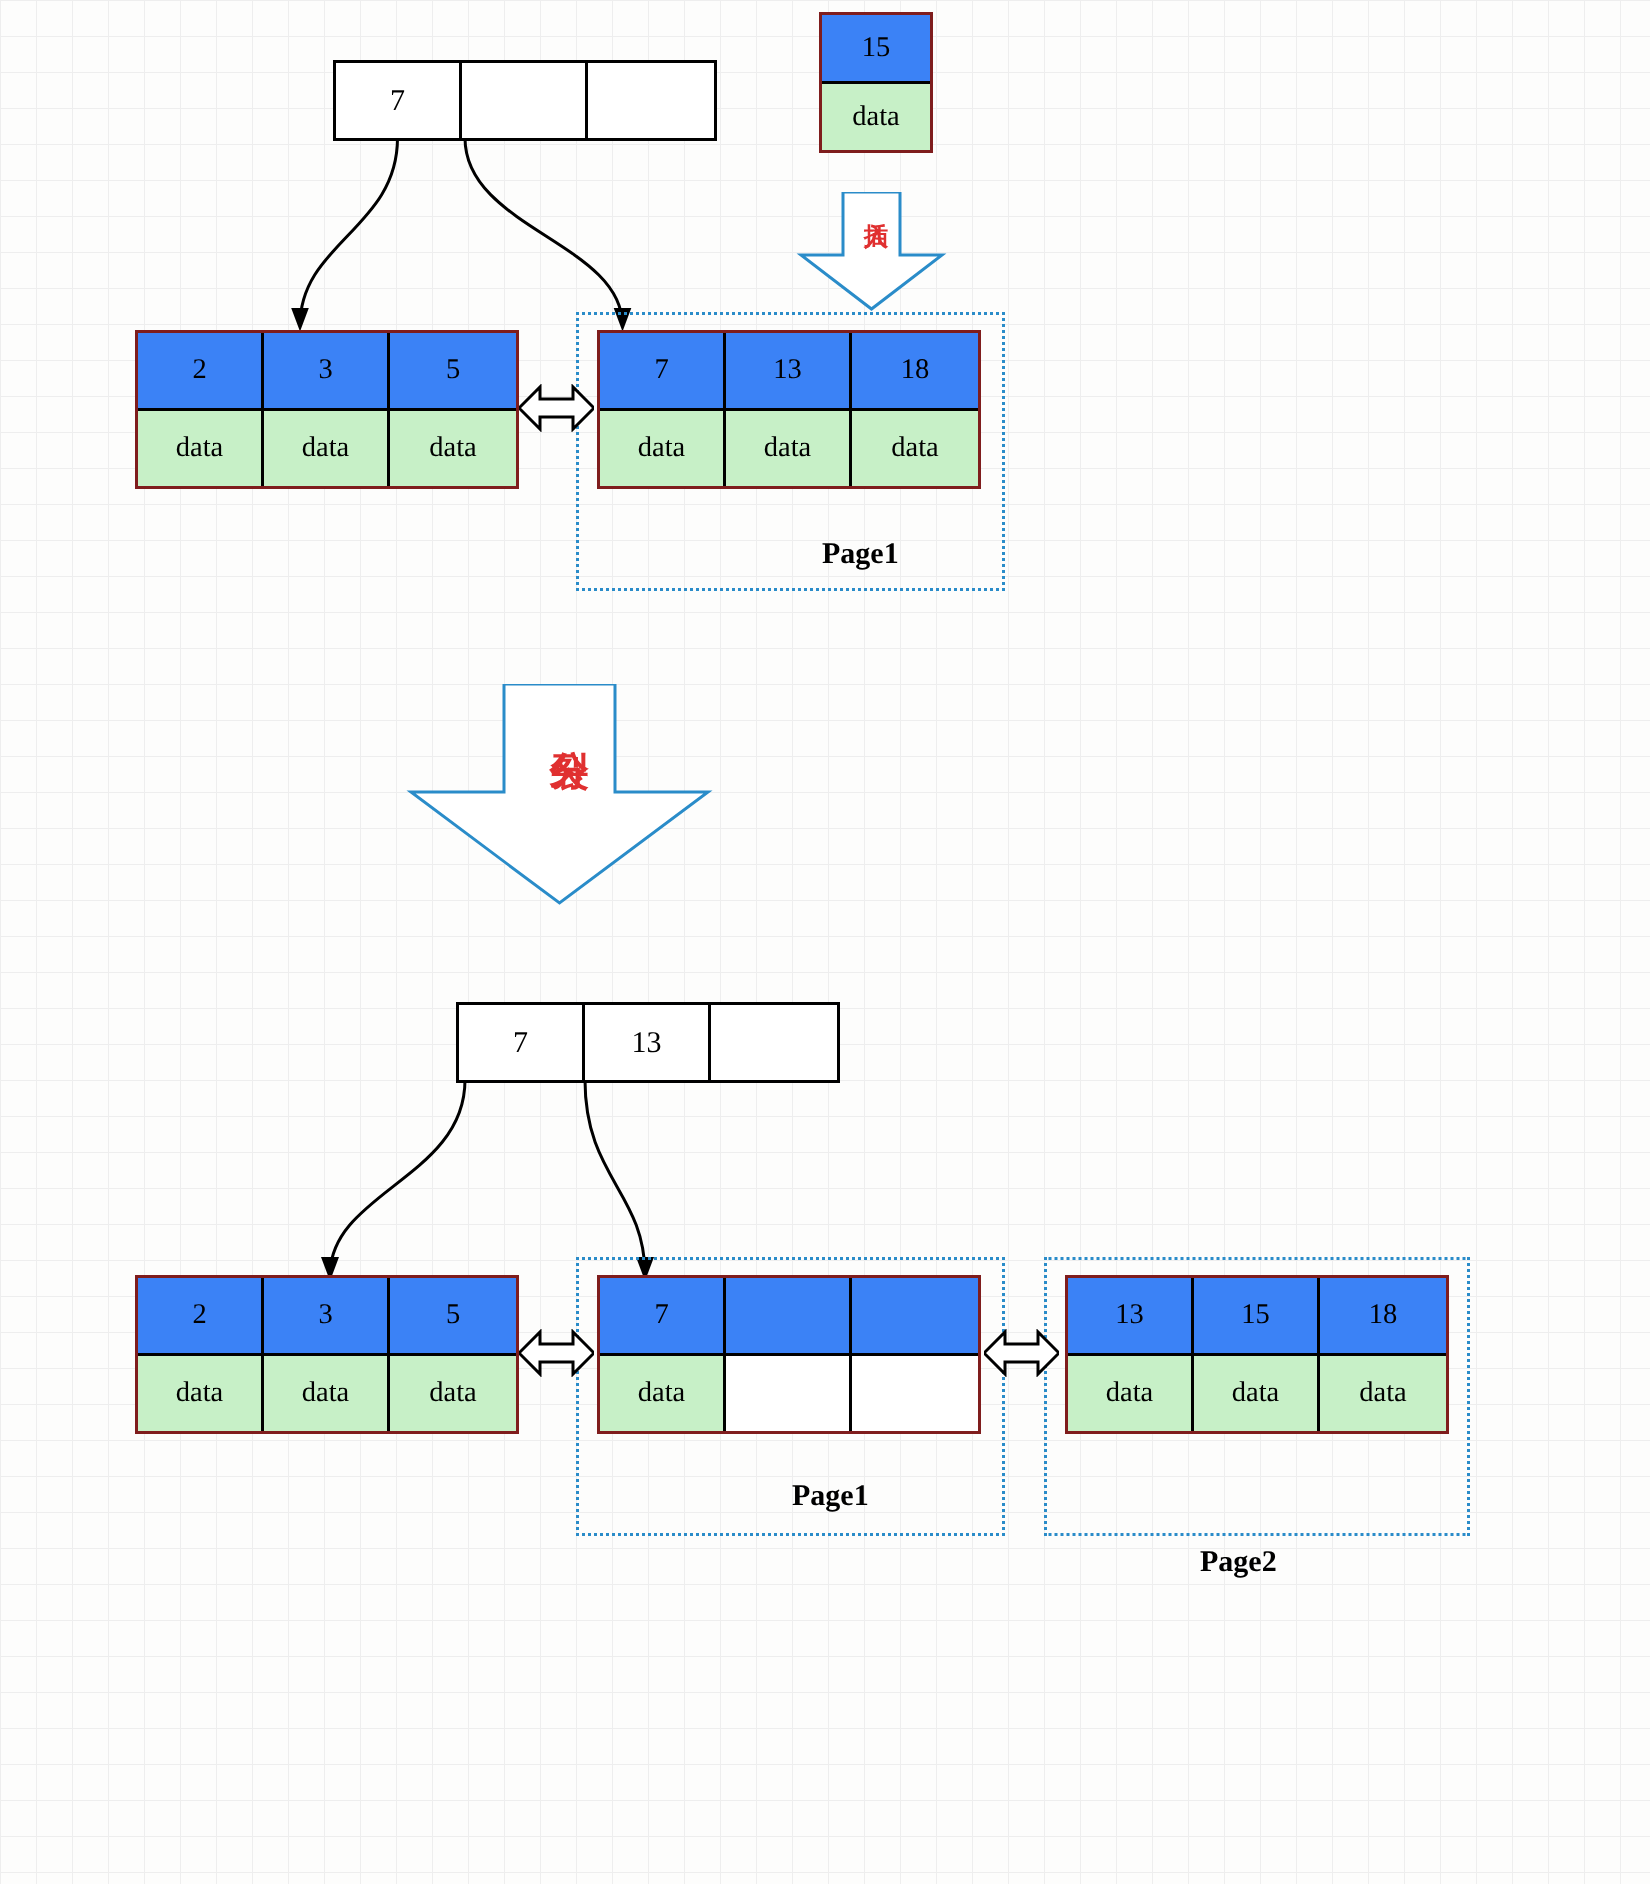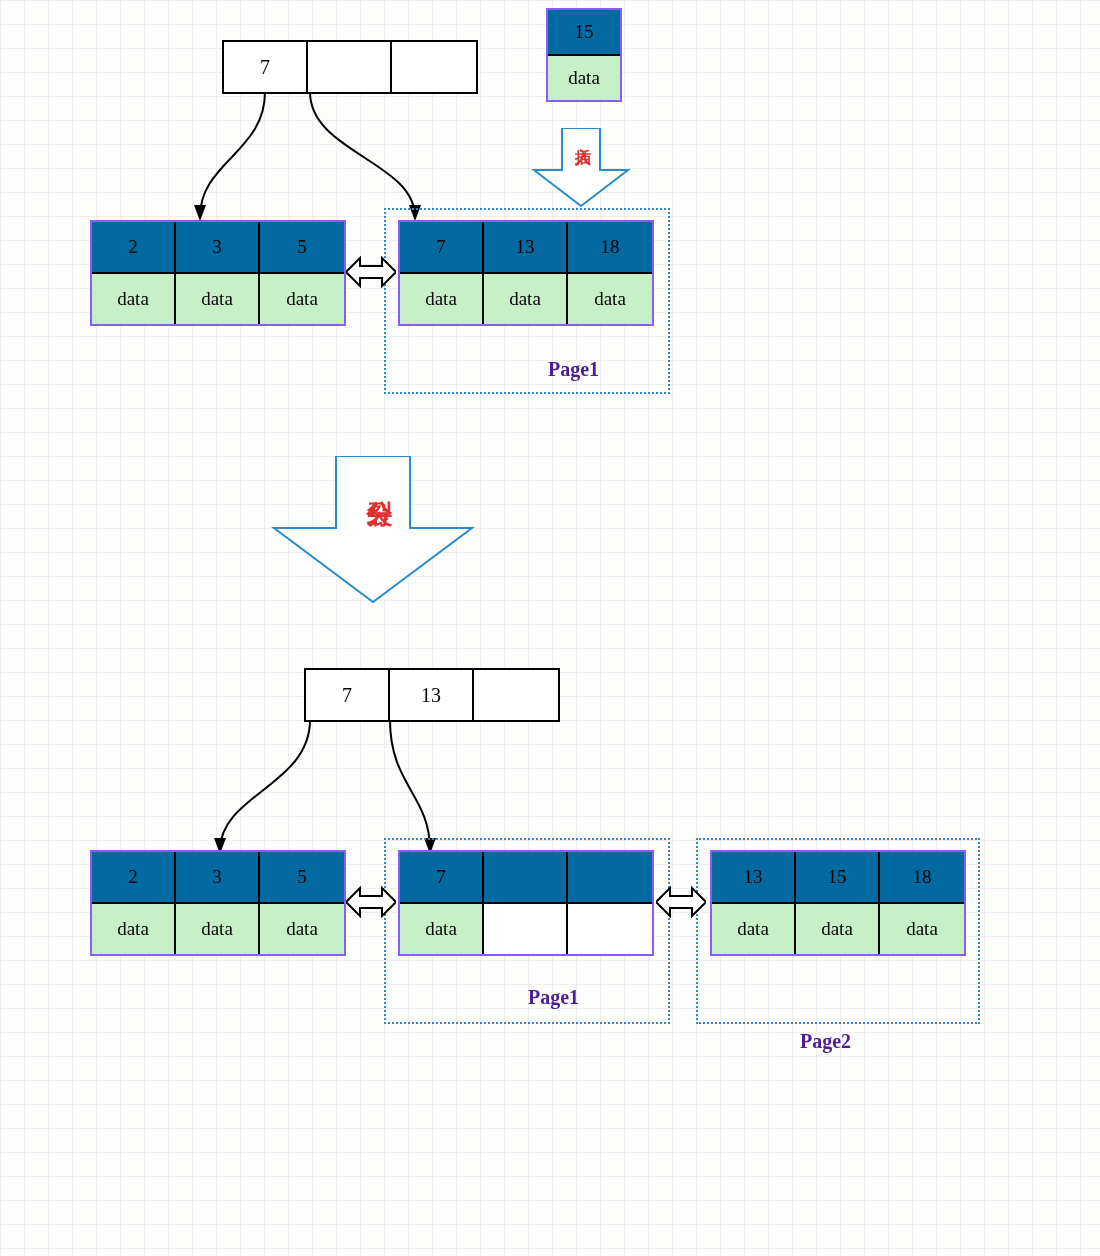--- a/index.html
+++ b/index.html
@@ -25,22 +25,22 @@
     height: 50px;
     display: flex;
     align-items: center;
     justify-content: center;
     font-size: 20px;
     border-right: 2px solid #000;
   }
   .cell:last-child { border-right: none; }
   .leaf {
     position: absolute;
-    border: 2px solid #8b5cf6;
-    background: #0369a1;
+    border: 2px solid #7f1d1d;
+    background: #3b82f6;
   }
   .leaf-row {
     display: flex;
   }
   .leaf-row .klabel, .leaf-row .dlabel {
     width: 84px;
     height: 50px;
     display: flex;
     align-items: center;
     justify-content: center;
@@ -51,21 +51,21 @@
   .leaf-row.data { border-top: 2px solid #000; text-align: center; }
   .dlabel { background: #c7f0c7; }
   .dlabel.empty { background: #fff; }
   .pagebox {
     position: absolute;
     border: 2px dotted #2a8cc9;
     background: transparent;
   }
   .pagelabel {
     position: absolute;
-    color: #4c1d95;
+    color: #000000;
     font-size: 20px;
     font-weight: bold;
     font-family: "Comic Sans MS", cursive;
   }
   .big-arrow {
     position: absolute;
     fill: none;
     stroke: #2a8cc9;
     stroke-width: 2;
   }

